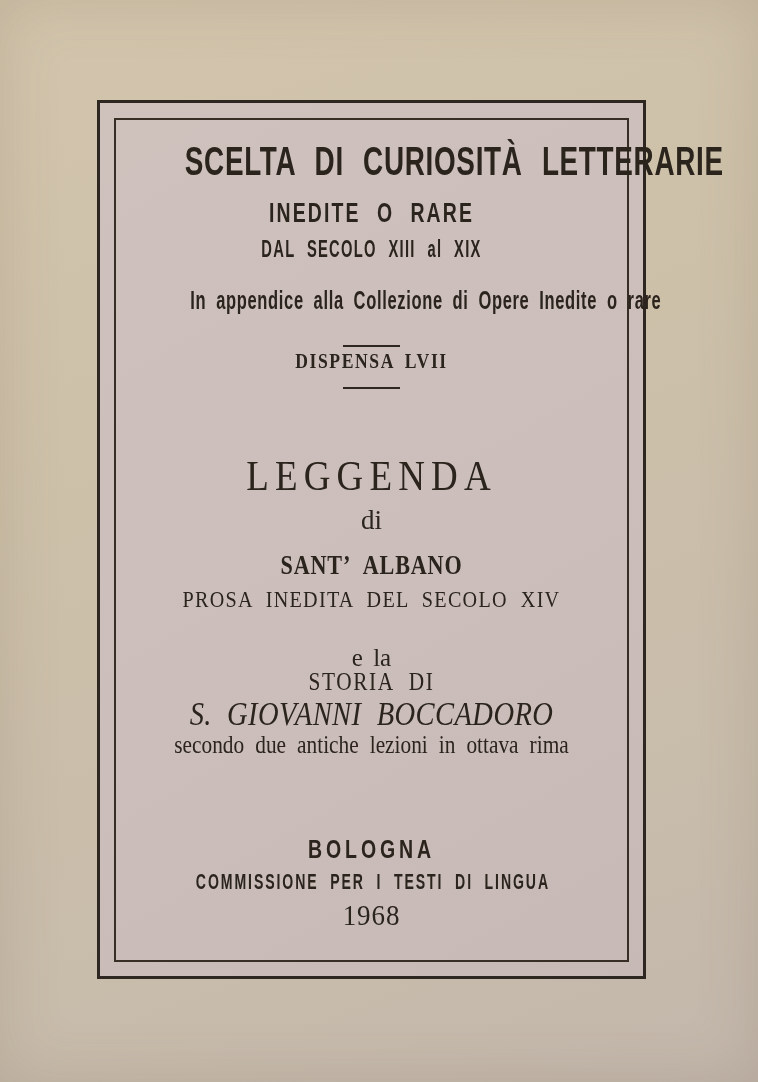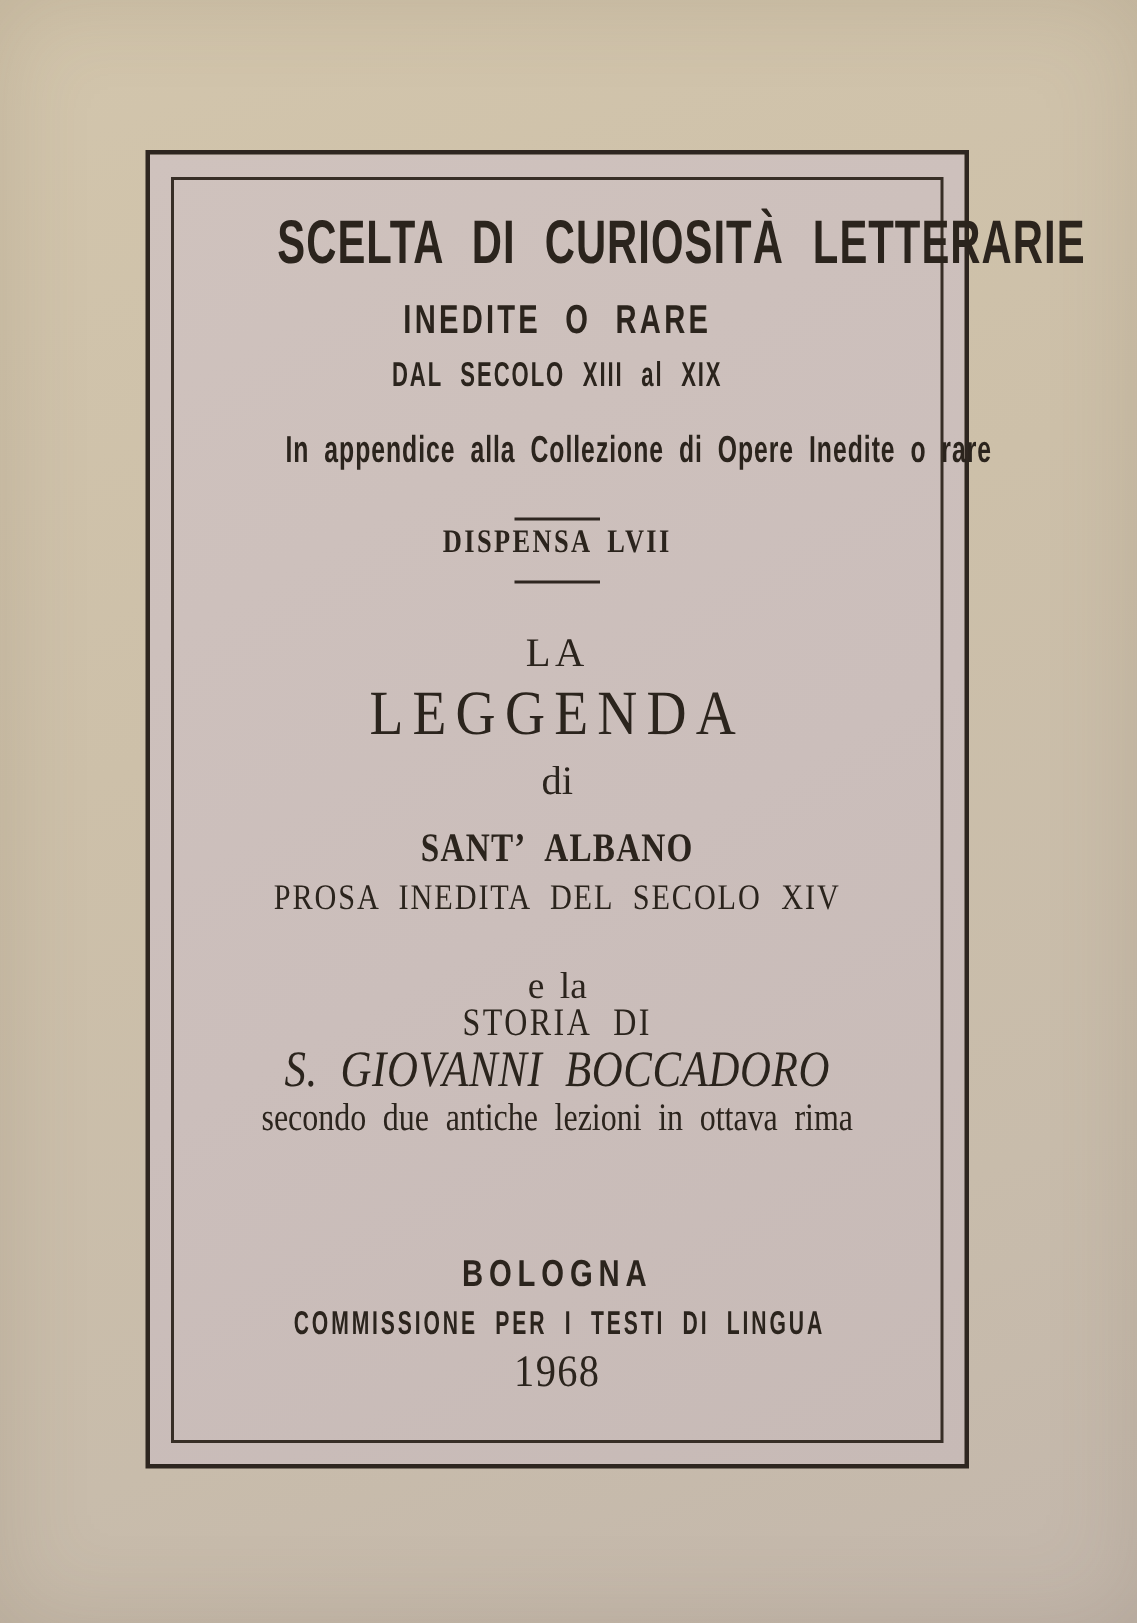--- a/index.html
+++ b/index.html
@@ -100,21 +100,20 @@
   <div class="line sans t-series-range">DAL SECOLO XIII al XIX</div>
 
   <div class="line sans t-appendix">In appendice alla Collezione di Opere Inedite o rare</div>
 
   <div class="rule rule-top"></div>
 
   <div class="line serif t-issue">DISPENSA LVII</div>
 
   <div class="rule rule-bottom"></div>
 
-  <div class="line serif t-article">LA</div>
 
   <div class="line serif t-title-main">LEGGENDA</div>
 
   <div class="line serif t-connector">di</div>
 
   <div class="line serif t-subject">SANT’ ALBANO</div>
 
   <div class="line serif t-subject-note">PROSA INEDITA DEL SECOLO XIV</div>
 
   <div class="line serif t-and">e la</div>

